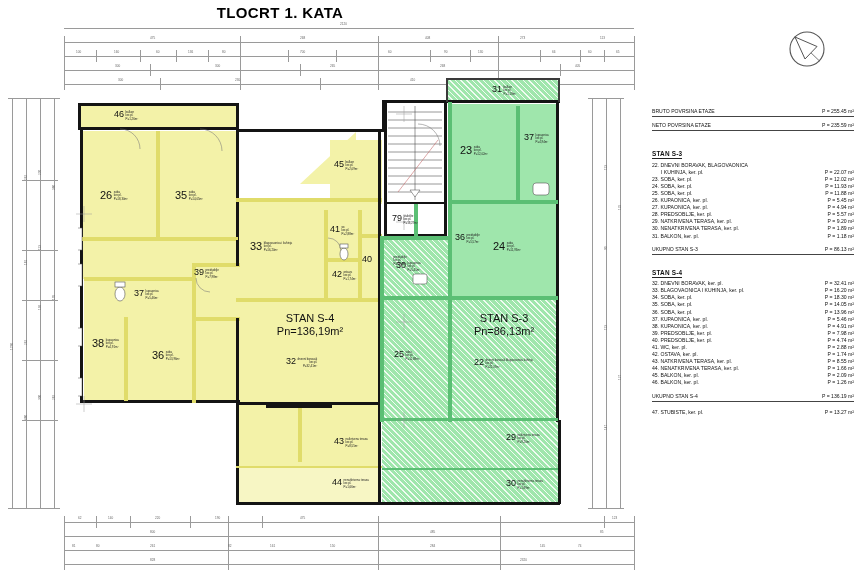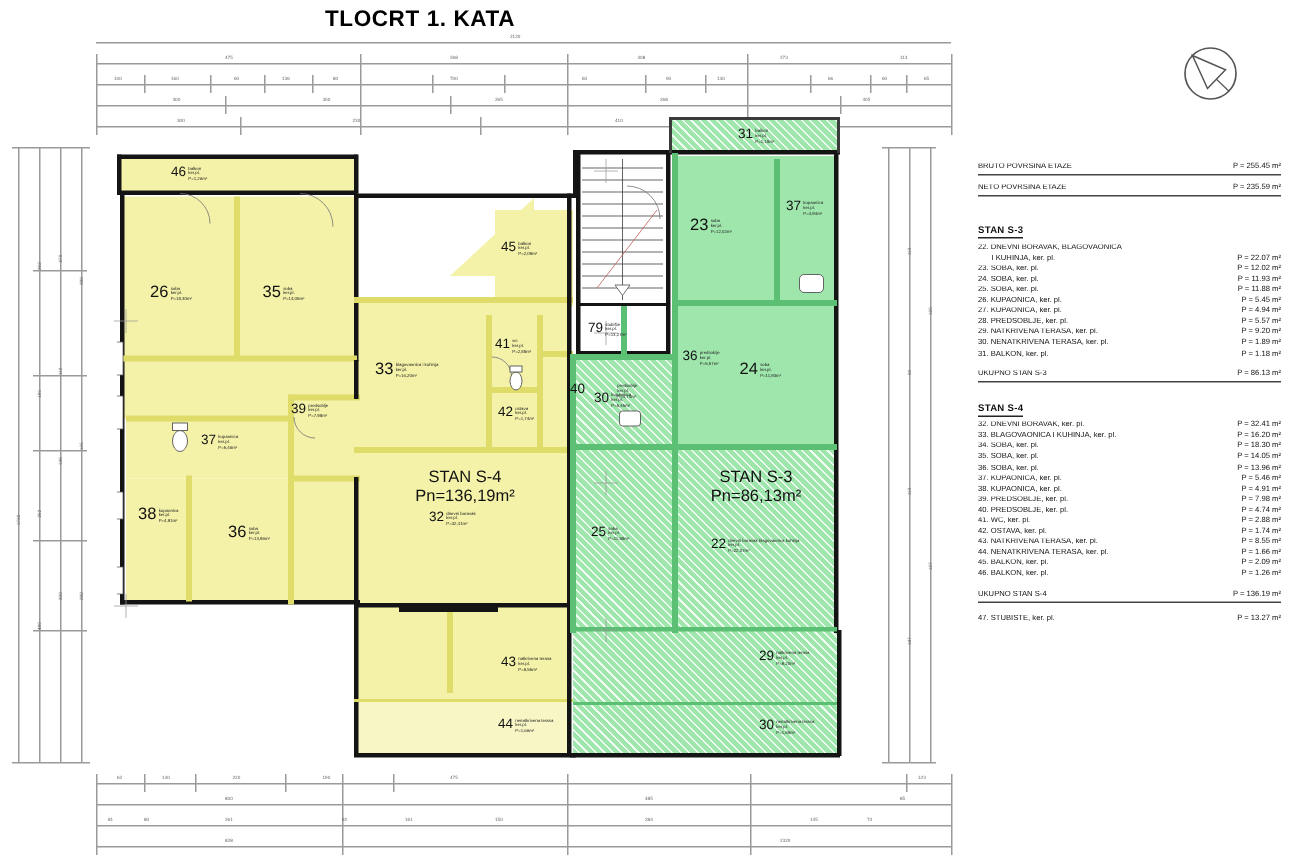--- a/index.html
+++ b/index.html
@@ -474,21 +474,21 @@
 
       <div class="rlab" style="left:332px;top:270px;">
         <span class="rnum sm">42</span>
         <span class="rmeta">
           <span>ostava</span><br>
           <span>ker.pl.</span><br>
           <span>P=1,74m²</span>
         </span>
       </div>
 
-      <div class="rlab" style="left:380px;top:255px;gap:20px;">
+      <div class="rlab" style="left:362px;top:255px;gap:20px;">
         <span class="rnum sm">40</span>
         <span class="rmeta">
           <span>predsoblje</span><br>
           <span>ker.pl.</span><br>
           <span>P=4,74m²</span>
         </span>
       </div>
 
       <div class="rlab" style="left:334px;top:160px;">
         <span class="rnum sm">45</span>
@@ -501,21 +501,21 @@
 
       <div class="rlab" style="left:392px;top:214px;">
         <span class="rnum sm">79</span>
         <span class="rmeta">
           <span>stubište</span><br>
           <span>ker.pl.</span><br>
           <span>P=13,27m²</span>
         </span>
       </div>
 
-      <div class="rlab" style="left:286px;top:340px;">
+      <div class="rlab" style="left:286px;top:357px;text-align:right;">
         <span class="rnum sm">32</span>
         <span class="rmeta">
           <span>dnevni boravak</span><br>
           <span>ker.pl.</span><br>
           <span>P=32,41m²</span>
         </span>
       </div>
 
       <div class="rlab" style="left:334px;top:437px;">
         <span class="rnum sm">43</span>

